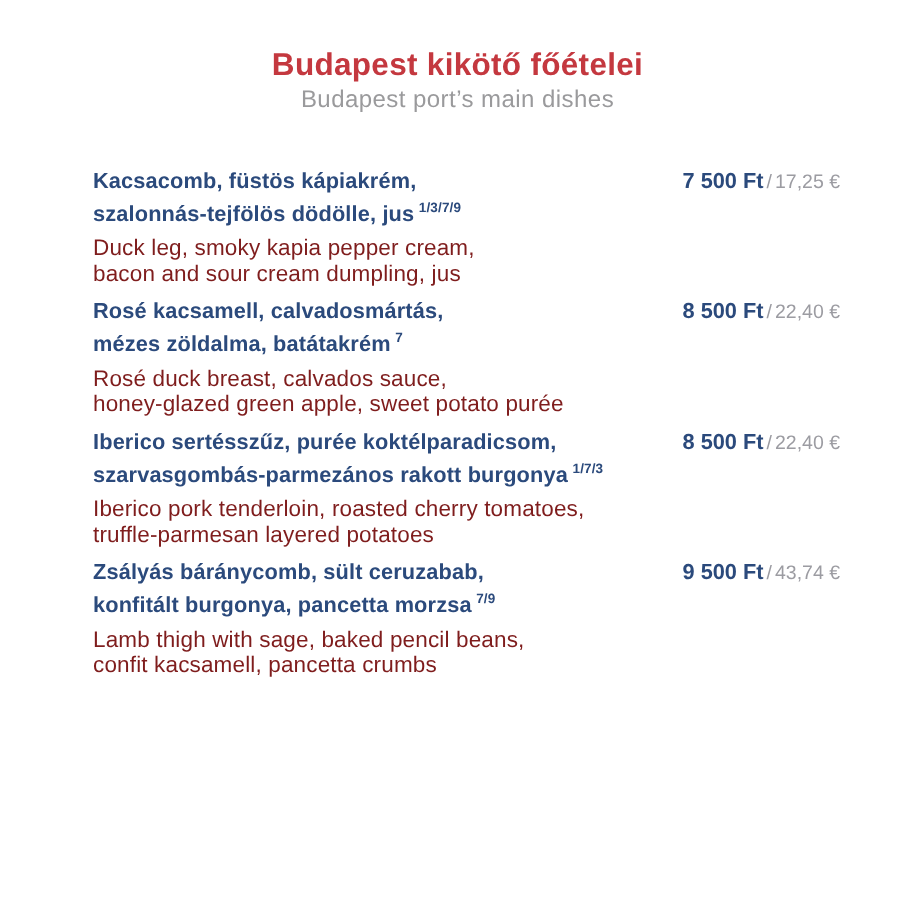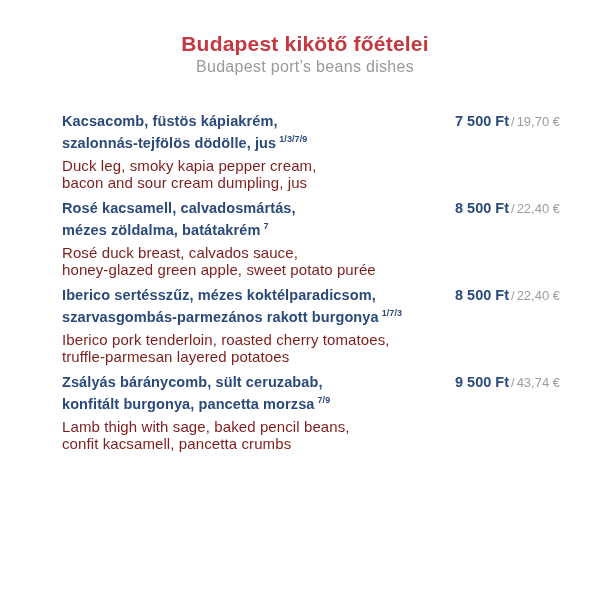--- a/index.html
+++ b/index.html
@@ -92,52 +92,52 @@
     color: #9c9ca2;
   }
 </style>
 </head>
 <body>
 
 <div class="page">
 
   <div class="header">
     <div class="title">Budapest kikötő főételei</div>
-    <div class="subtitle">Budapest port’s beans dishes</div>
+    <div class="subtitle">Budapest port’s main dishes</div>
   </div>
 
   <div class="menu">
 
     <div class="menu-item">
       <div class="item-left">
         <div class="item-name"><span>Kacsacomb, füstös kápiakrém,
 szalonnás-tejfölös dödölle, jus</span><sup>1/3/7/9</sup></div>
         <div class="item-desc">Duck leg, smoky kapia pepper cream,
 bacon and sour cream dumpling, jus</div>
       </div>
       <div class="item-price">
-        <span class="price-ft">7 500 Ft</span><span class="price-sep">/</span><span class="price-eur">19,70 €</span>
+        <span class="price-ft">7 500 Ft</span><span class="price-sep">/</span><span class="price-eur">17,25 €</span>
       </div>
     </div>
 
     <div class="menu-item">
       <div class="item-left">
         <div class="item-name"><span>Rosé kacsamell, calvadosmártás,
 mézes zöldalma, batátakrém</span><sup>7</sup></div>
         <div class="item-desc">Rosé duck breast, calvados sauce,
 honey-glazed green apple, sweet potato purée</div>
       </div>
       <div class="item-price">
         <span class="price-ft">8 500 Ft</span><span class="price-sep">/</span><span class="price-eur">22,40 €</span>
       </div>
     </div>
 
     <div class="menu-item">
       <div class="item-left">
-        <div class="item-name"><span>Iberico sertésszűz, mézes koktélparadicsom,
+        <div class="item-name"><span>Iberico sertésszűz, purée koktélparadicsom,
 szarvasgombás-parmezános rakott burgonya</span><sup>1/7/3</sup></div>
         <div class="item-desc">Iberico pork tenderloin, roasted cherry tomatoes,
 truffle-parmesan layered potatoes</div>
       </div>
       <div class="item-price">
         <span class="price-ft">8 500 Ft</span><span class="price-sep">/</span><span class="price-eur">22,40 €</span>
       </div>
     </div>
 
     <div class="menu-item">

